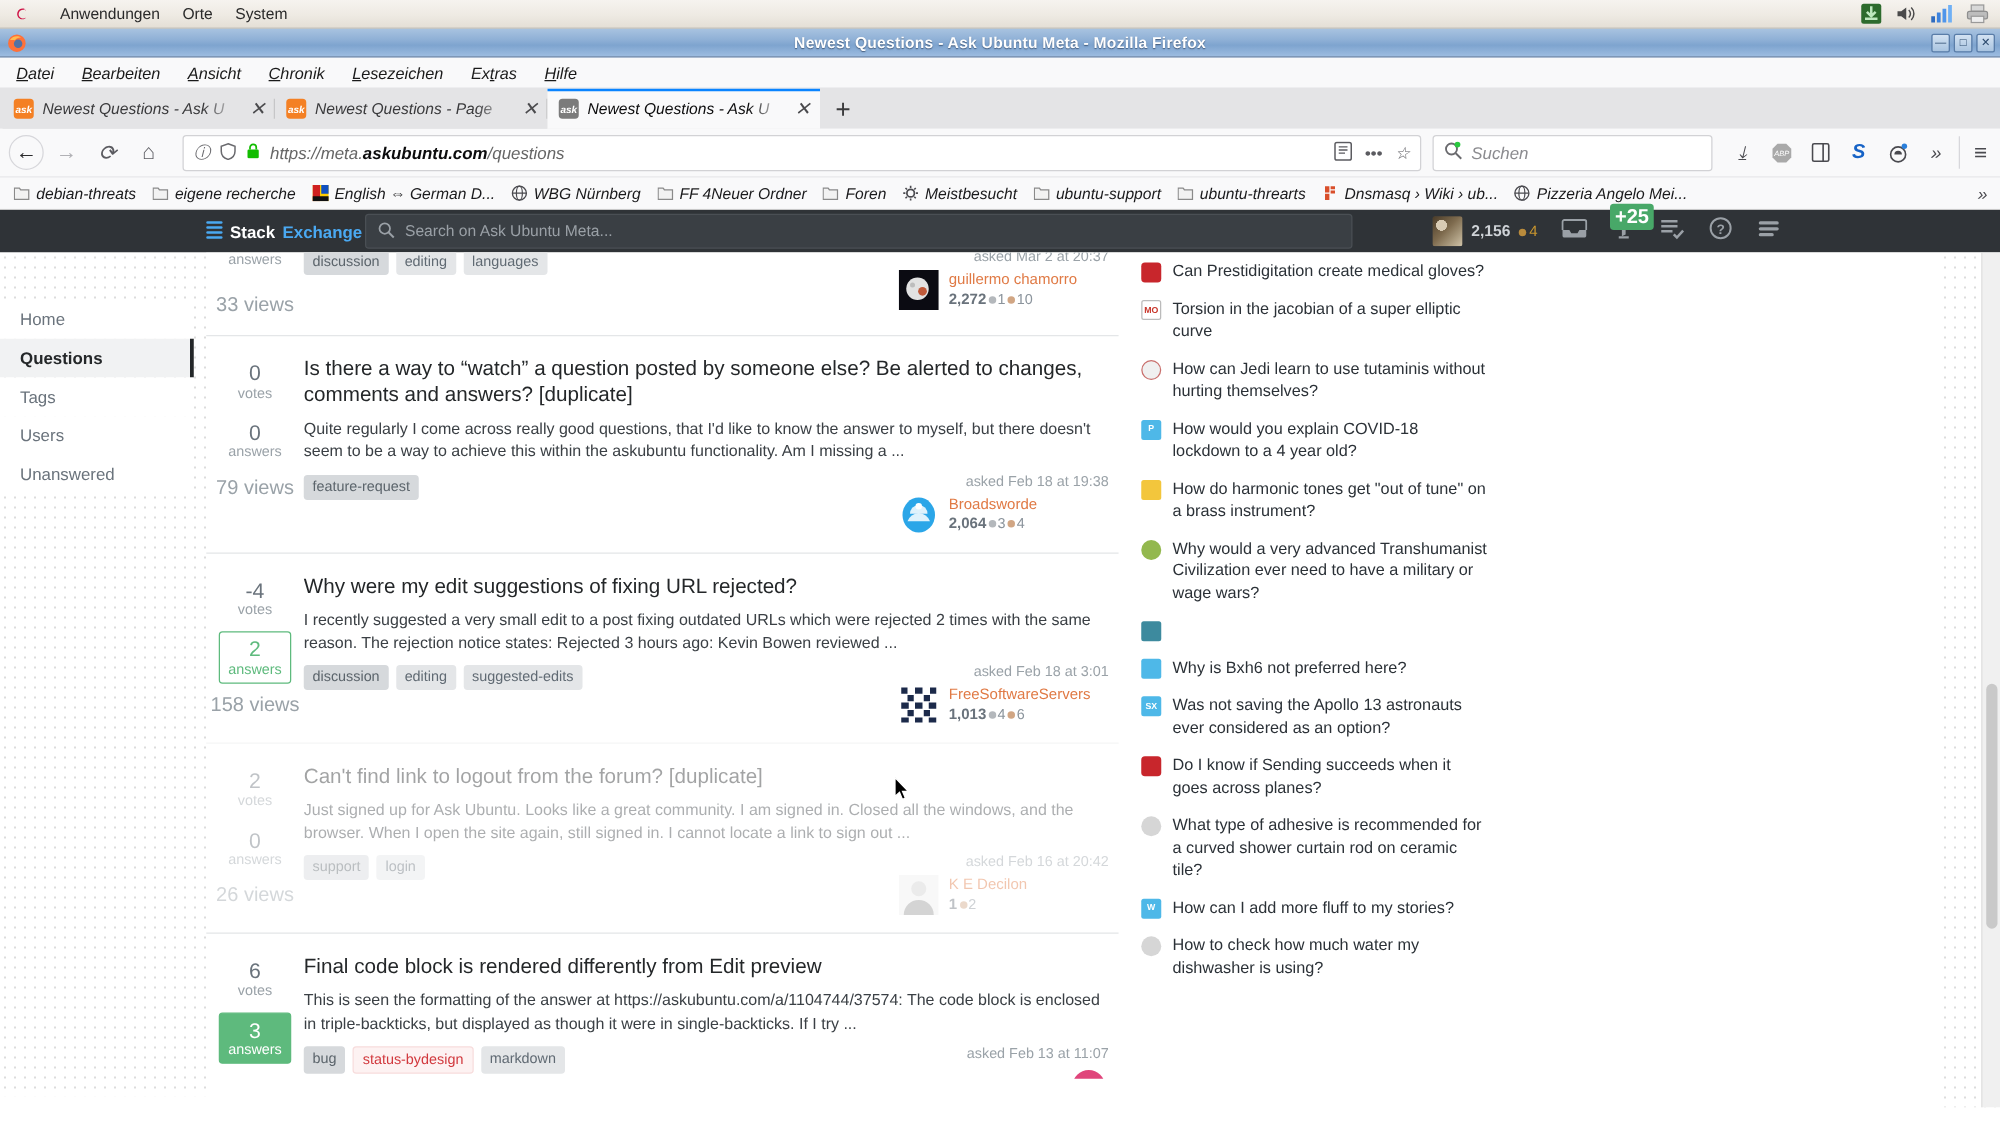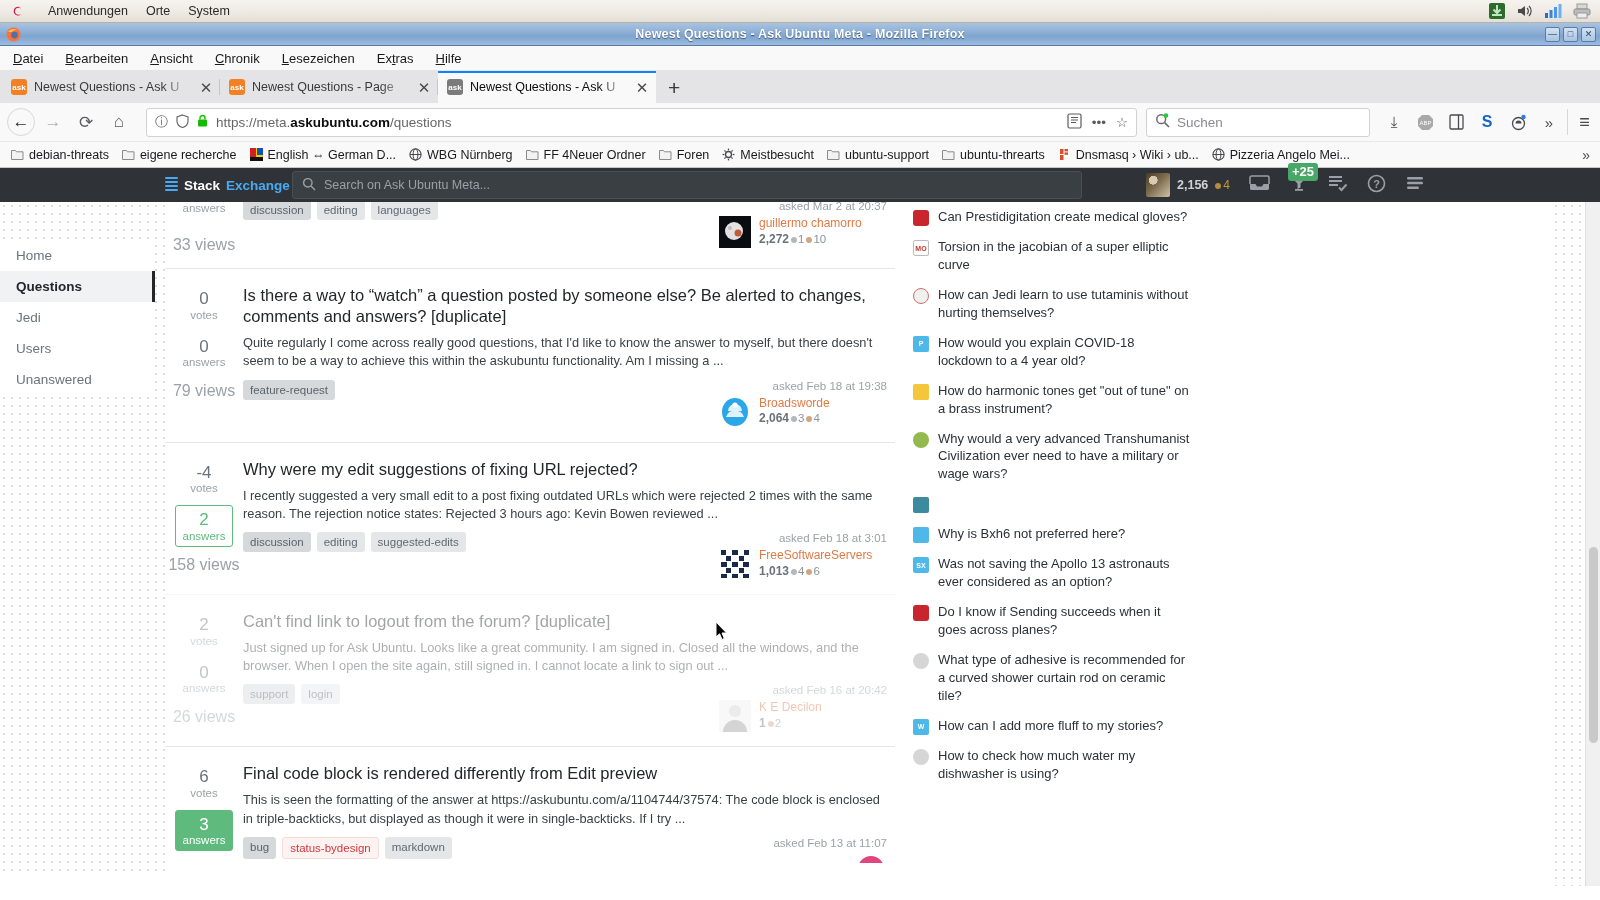--- a/index.html
+++ b/index.html
@@ -45,21 +45,21 @@
   .win-btns { position: absolute; right: 4px; display: flex; gap: 3px; }
   .win-btn {
     width: 15px; height: 15px;
     border: 1px solid #5a7da8; border-radius: 2px;
     background: linear-gradient(to bottom,#d3e2f2,#a9c4e0);
     display: flex; align-items: center; justify-content: center;
     font-size: 9px; color: #2c4a6e; line-height: 1;
   }
 
   
-  #ff-chrome { background: #f9f9fa; border-bottom: 1px solid #c8c8c8; }
+  #ff-chrome { background: #f9f9fa; border-bottom: 1px solid #c8c8c8; font-style: italic; }
   #menubar {
     height: 24px; display: flex; align-items: center; gap: 22px;
     padding-left: 13px; font-size: 13px; color: #1a1a1a;
     background: #f9f9fa;
   }
   #menubar span u { text-decoration: underline; }
 
   #tabstrip {
     height: 33px; display: flex; align-items: flex-end;
     background: #e4e4e6; padding-left: 2px;
@@ -147,21 +147,21 @@
                background-image:
                  radial-gradient(circle at 30% 30%, #d8cbb4 18%, transparent 19%),
                  linear-gradient(135deg,#4a3b28 0%, #7e6b4e 45%, #cfc3a8 100%); }
   #se-rep { font-size:12.5px; color:#cfd3d7; font-weight:bold; }
   .se-badge { font-size:12px; color:#c9962e; }
   .se-badge .dot { display:inline-block; width:6px; height:6px; border-radius:50%;
                    background:#b98b3c; margin-right:2px; vertical-align:middle;}
   .se-ico { position:relative; color:#9aa0a6; }
   .rep-pill {
     position:absolute; top:-11px; left:-1px;
-    background:#48a868; color:#fff; font-size:13px; font-weight:bold;
+    background:#48a868; color:#fff; font-size:16px; font-weight:bold;
     border-radius:3px; padding:1px 4px; line-height:1.2;
   }
 
   
   #page {
     position:relative; height: 684px; overflow:hidden;
     background:#fff;
   }
   #page-inner { display:flex; width:1585px; }
 
@@ -565,21 +565,21 @@
   </div>
 </div>
 
 <div id="page">
   <div id="page-inner">
 
     <div id="left-rail">
       <div id="left-nav">
         <div class="nav-item">Home</div>
         <div class="nav-item active">Questions</div>
-        <div class="nav-item">Jedi</div>
+        <div class="nav-item">Tags</div>
         <div class="nav-item">Users</div>
         <div class="nav-item">Unanswered</div>
       </div>
     </div>
 
     <div id="qlist">
 
       <div class="q first" style="padding-top:0;">
         <div class="q-stats" style="padding-top:0;">
           <div class="stat-lbl" style="margin-bottom:22px;">answers</div>

